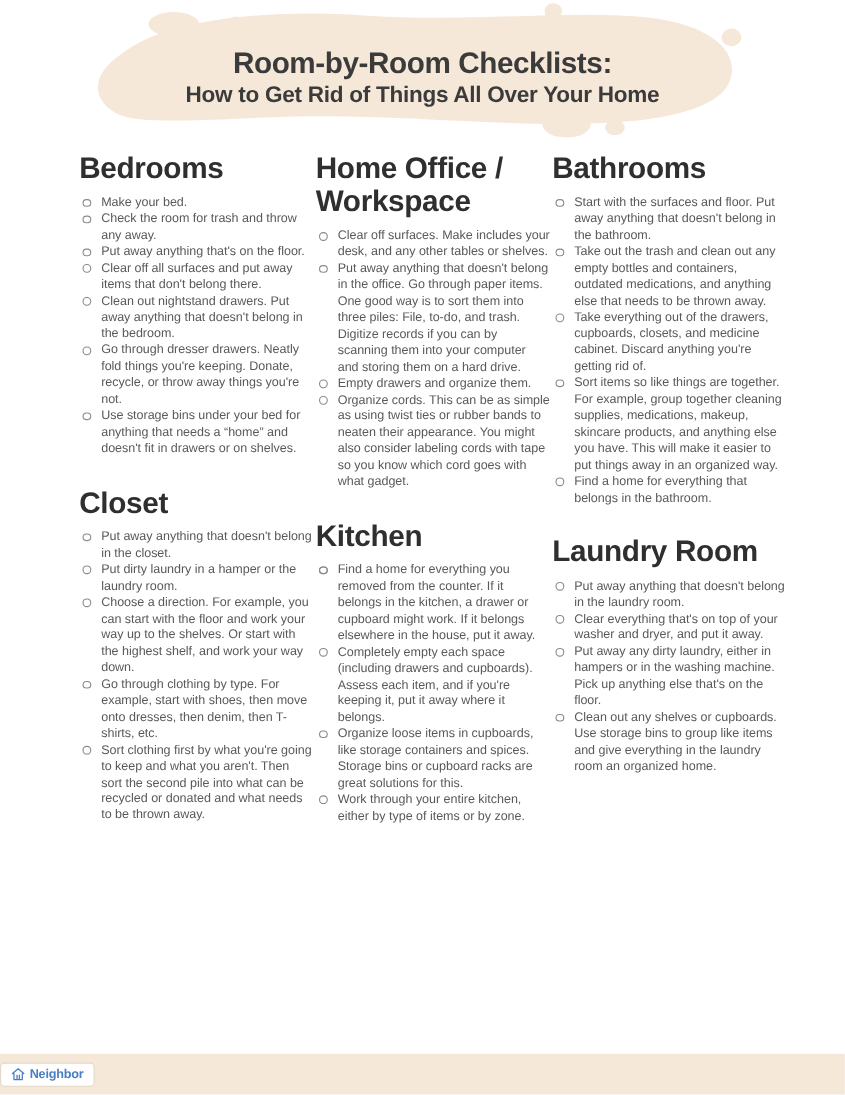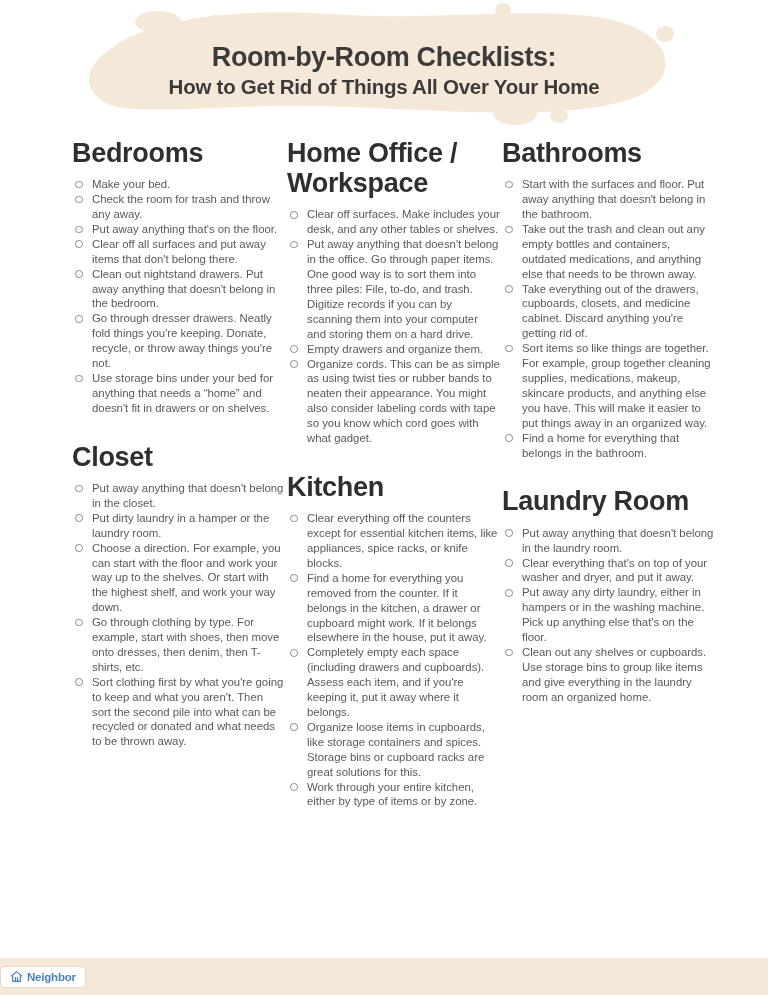--- a/index.html
+++ b/index.html
@@ -196,21 +196,21 @@
       <ul class="checklist">
         <li><span class="bullet"></span><span>Clear off surfaces. Make includes your desk, and any other tables or shelves.</span></li>
         <li><span class="bullet"></span><span>Put away anything that doesn't belong in the office. Go through paper items. One good way is to sort them into three piles: File, to-do, and trash. Digitize records if you can by scanning them into your computer and storing them on a hard drive.</span></li>
         <li><span class="bullet"></span><span>Empty drawers and organize them.</span></li>
         <li><span class="bullet"></span><span>Organize cords. This can be as simple as using twist ties or rubber bands to neaten their appearance. You might also consider labeling cords with tape so you know which cord goes with what gadget.</span></li>
       </ul>
     </div>
     <div class="section spaced">
       <div class="section-title">Kitchen</div>
       <ul class="checklist">
-        <li><span class="bullet"></span><span>Clear everything off the counters except for essential kitchen items, like appliances, spice racks, or knife blocks.</span></li>
+        <li><span class="bullet"></span></li>
         <li><span class="bullet"></span><span>Find a home for everything you removed from the counter. If it belongs in the kitchen, a drawer or cupboard might work. If it belongs elsewhere in the house, put it away.</span></li>
         <li><span class="bullet"></span><span>Completely empty each space (including drawers and cupboards). Assess each item, and if you're keeping it, put it away where it belongs.</span></li>
         <li><span class="bullet"></span><span>Organize loose items in cupboards, like storage containers and spices. Storage bins or cupboard racks are great solutions for this.</span></li>
         <li><span class="bullet"></span><span>Work through your entire kitchen, either by type of items or by zone.</span></li>
       </ul>
     </div>
   </div>
 
   <div class="column">
     <div class="section">

